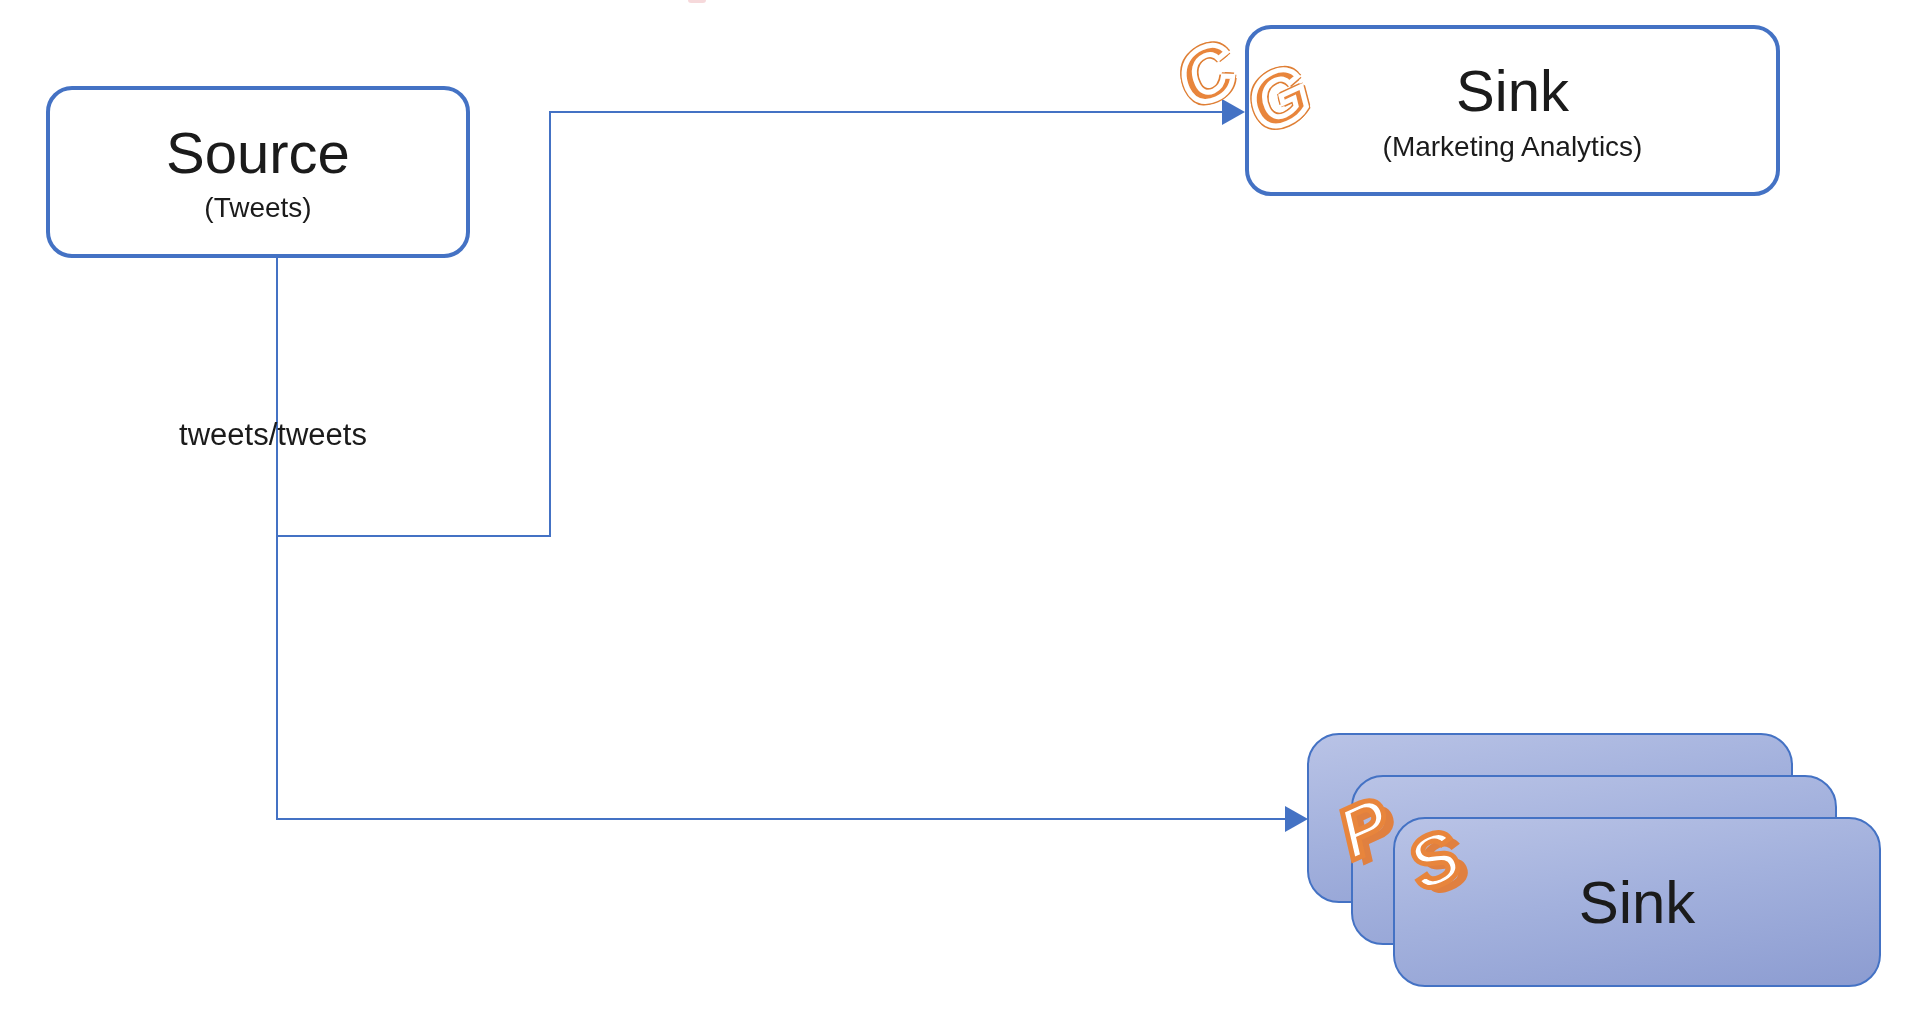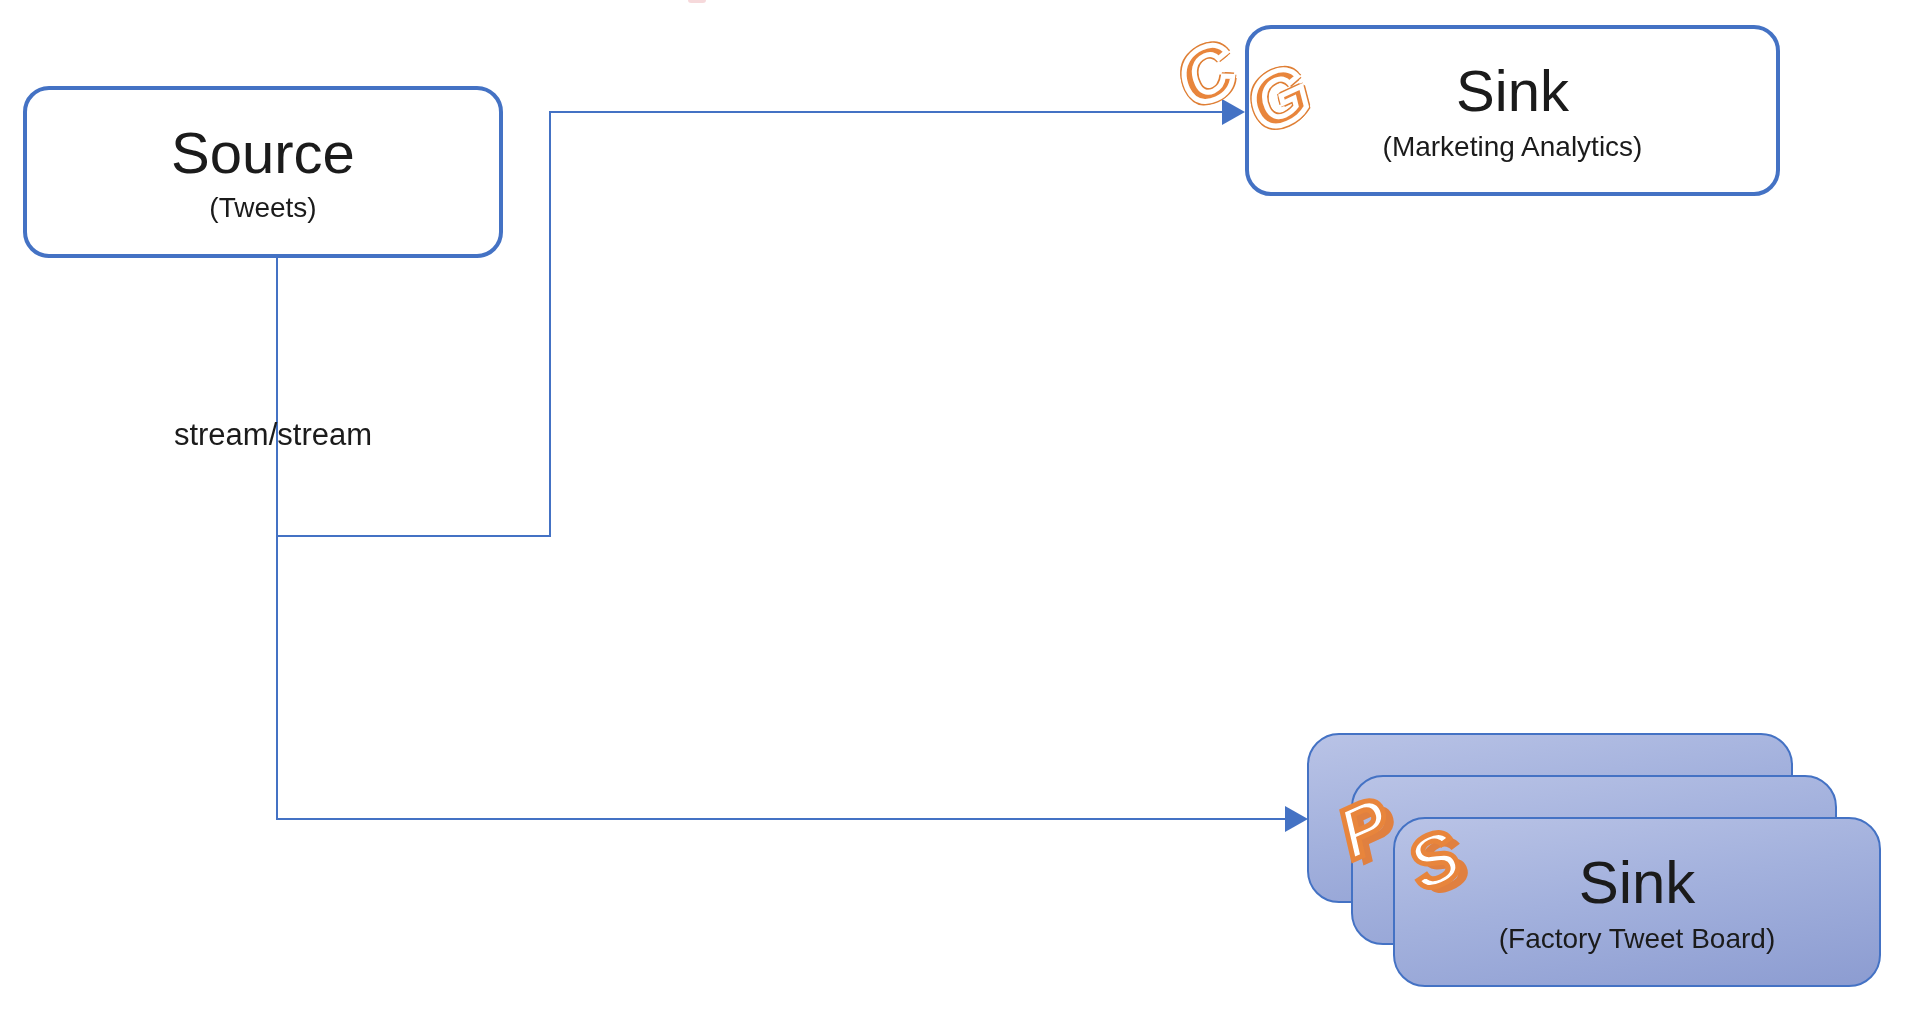--- a/index.html
+++ b/index.html
@@ -11,21 +11,21 @@
 
   .node { position: absolute; display: flex; flex-direction: column;
           align-items: center; justify-content: center; gap: 6px;
           box-sizing: border-box; text-align: center; }
 
   .node-outline { background: #ffffff; border: 4px solid #4472C4; border-radius: 26px; z-index: 2; }
 
   .node-title { font-size: 58px; line-height: 1.15; color: #1b1b1b; white-space: nowrap; }
   .node-sub   { font-size: 28px; line-height: 1.15; color: #1b1b1b; white-space: nowrap; }
 
-  .source-box { left: 23px; top: 86px; width: 480px; height: 172px; }
+  .source-box { left: 46px; top: 86px; width: 424px; height: 172px; }
   .sink-marketing-box { left: 1245px; top: 25px; width: 535px; height: 171px; }
 
   .stack-card { position: absolute; box-sizing: border-box;
                 border: 2.5px solid #4472C4; border-radius: 32px;
                 background: linear-gradient(170deg, #b9c3e6 0%, #a3b1dd 45%, #8c9cd1 100%); }
   .stack-back   { left: 1307px; top: 733px; width: 486px; height: 170px; z-index: 2; }
   .stack-middle { left: 1351px; top: 775px; width: 486px; height: 170px; z-index: 3; }
   .stack-front  { left: 1393px; top: 817px; width: 488px; height: 170px; z-index: 4;
                   display: flex; flex-direction: column; align-items: center;
                   justify-content: center; gap: 6px; text-align: center; }
@@ -82,30 +82,29 @@
 
   <div class="node node-outline sink-marketing-box">
     <div class="node-title">Sink</div>
     <div class="node-sub">(Marketing Analytics)</div>
   </div>
 
   <div class="stack-card stack-back"></div>
   <div class="stack-card stack-middle"></div>
   <div class="stack-card stack-front">
     <div class="node-title">Sink</div>
-    <div class="node-sub">(Factory Tweet Board)</div>
   </div>
 
   <div class="logo cg-logo">
     <span class="cg-letter-c">C</span>
     <span class="cg-letter-g">G</span>
   </div>
 
   <div class="logo ps-logo">
     <span class="ps-letter-p">P</span>
     <span class="ps-letter-s">S</span>
   </div>
 
-  <div class="edge-label">stream/stream</div>
+  <div class="edge-label">tweets/tweets</div>
 
   <div class="crop-artifact"></div>
 
 </div>
 
 </body></html>

